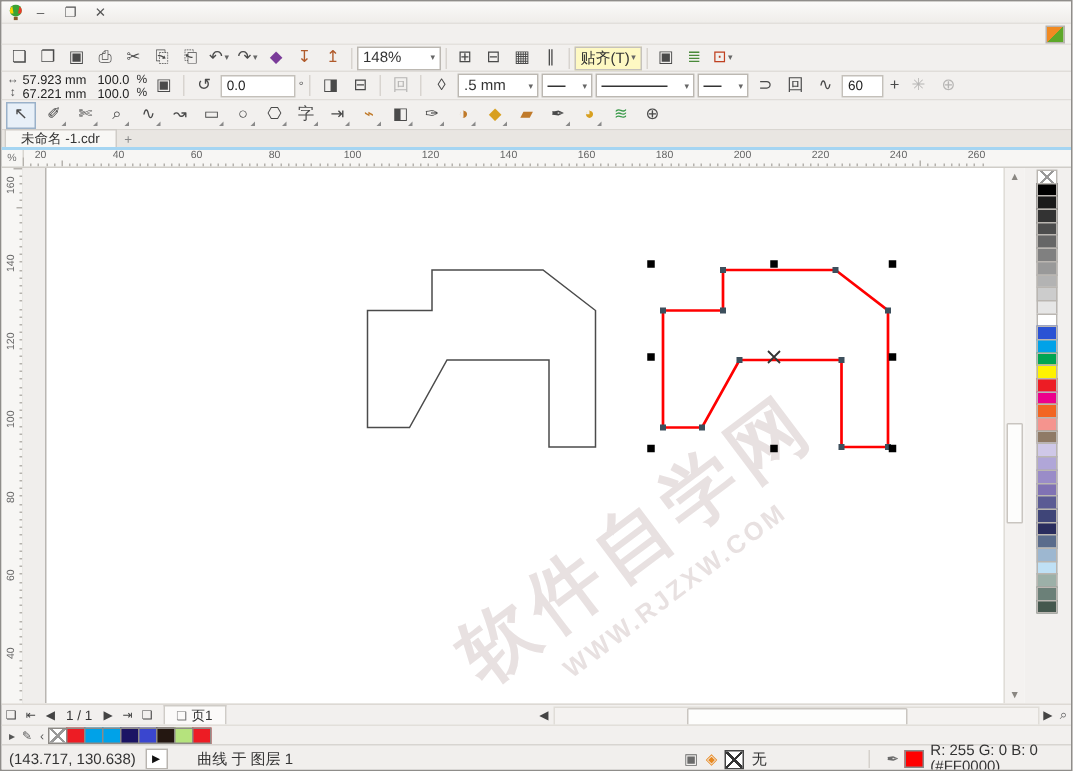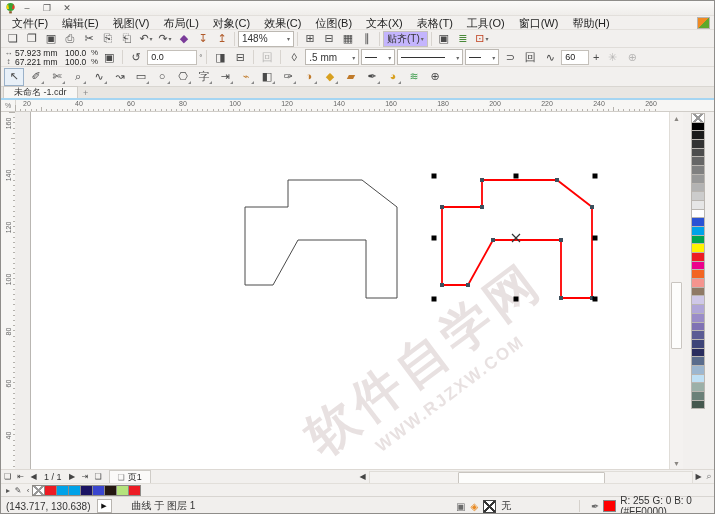--- a/index.html
+++ b/index.html
@@ -102,34 +102,20 @@
       <path d="M3.2 1.2 A4 4 0 0 0 2 6 L4 6 Z" fill="#ffd400"></path>
       <path d="M8 1.2 A4 4 0 0 1 9 6 L7 6 Z" fill="#ef3829"></path>
       <rect x="4.2" y="8.2" width="2.6" height="2.2" fill="#8a5a2a"></rect>
     </svg>
     <span class="winbtn">–</span>
     <span class="winbtn">❐</span>
     <span class="winbtn">✕</span>
   </div>
 
   <div class="row" id="menubar">
-    <span id="menu-items" style="display:flex">
-        <span class="menu-item">文件(F)</span>
-        <span class="menu-item">编辑(E)</span>
-        <span class="menu-item">视图(V)</span>
-        <span class="menu-item">布局(L)</span>
-        <span class="menu-item">对象(C)</span>
-        <span class="menu-item">效果(C)</span>
-        <span class="menu-item">位图(B)</span>
-        <span class="menu-item">文本(X)</span>
-        <span class="menu-item">表格(T)</span>
-        <span class="menu-item">工具(O)</span>
-        <span class="menu-item">窗口(W)</span>
-        <span class="menu-item">帮助(H)</span>
-      </span>
     <span id="menu-right"></span>
   </div>
 
   <div class="row" id="tb1">
     <span id="tb-group-a" style="display:flex;gap:1px">
         <span class="icbtn">
           <span class="g">❏</span>
         </span>
         <span class="icbtn">
           <span class="g">❐</span>
@@ -181,21 +167,21 @@
           <span class="g">⊟</span>
         </span>
         <span class="icbtn">
           <span class="g">▦</span>
         </span>
         <span class="icbtn">
           <span class="g">∥</span>
         </span>
       </span>
     <span class="tsep"></span>
-    <span class="dropbox" style="background:#c4b5fd;border-color:#c6c2bc">
+    <span class="dropbox" style="background:#fef9c3;border-color:#c6c2bc">
       <span>贴齐(T)</span>
       <span class="caret">▾</span>
     </span>
     <span class="tsep"></span>
     <span id="tb-group-c" style="display:flex;gap:1px">
         <span class="icbtn">
           <span class="g">▣</span>
         </span>
         <span class="icbtn">
           <span class="g" style="color: rgb(74, 138, 58);">≣</span>

